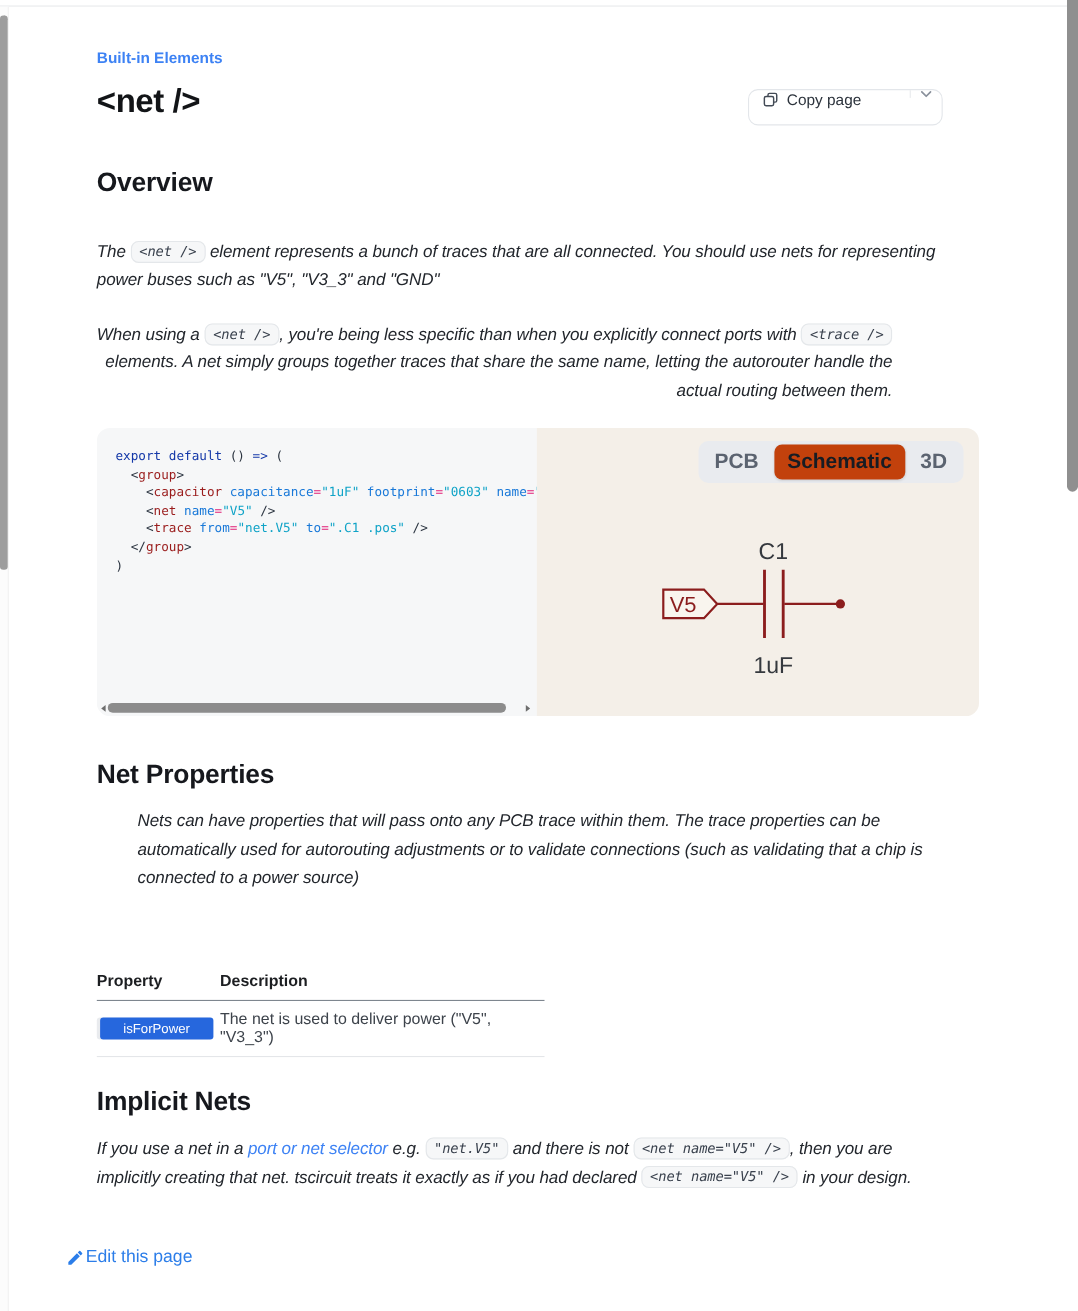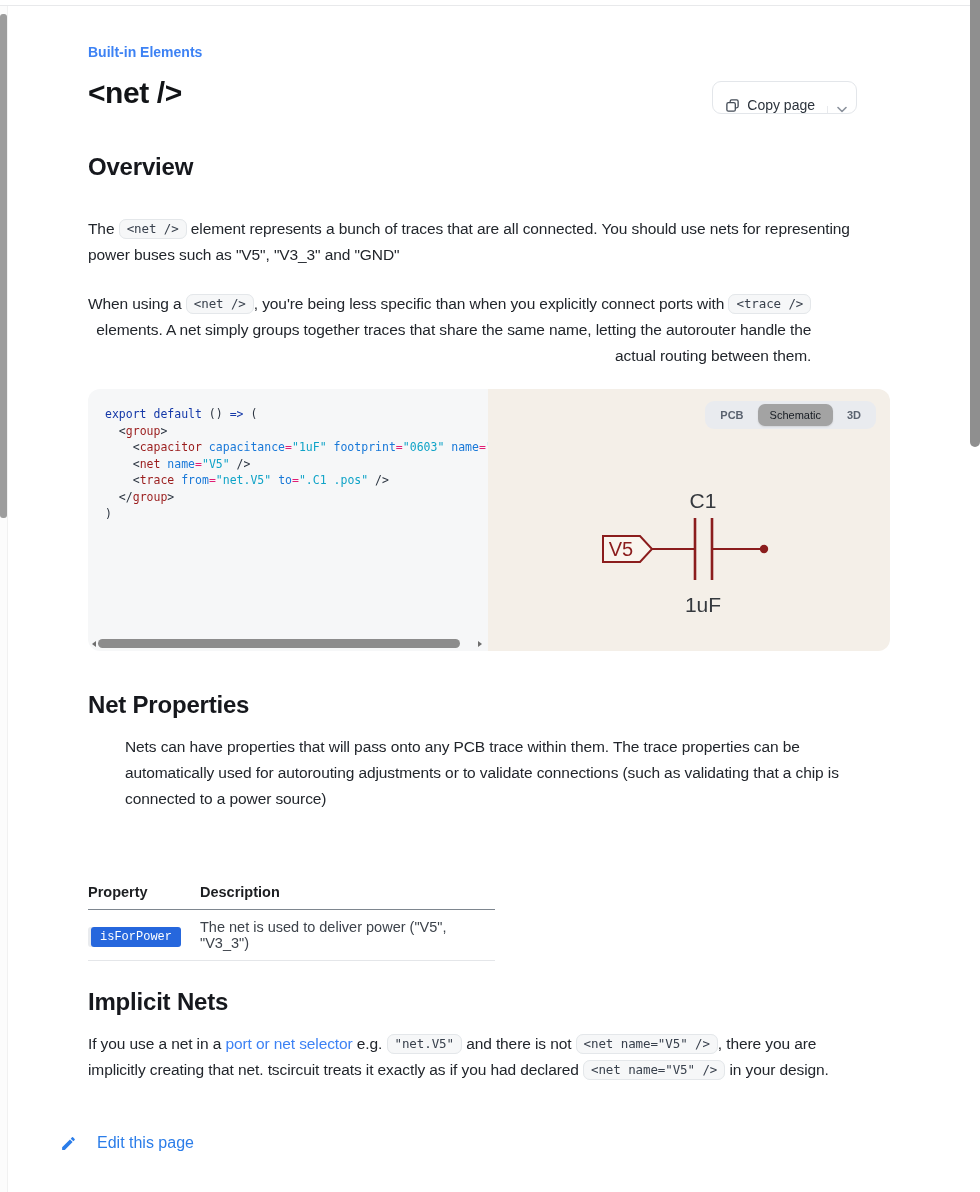--- a/index.html
+++ b/index.html
@@ -14,31 +14,31 @@
   #right-scroll-thumb { position:absolute; right:0; top:-6px; width:10px; height:453px; background:#8f8f8f; border-radius:5px; }
 
   #content { position:absolute; left:88px; top:0; width:802px; height:1192px; }
 
   .abs { position:absolute; left:0; }
 
   #breadcrumb { top:44px; font-size:14px; font-weight:700; color:#3d82f4; }
   #page-title { top:76px; font-size:30px; font-weight:800; letter-spacing:-0.4px; color:#121417; }
 
   
-  #copy-btn { position:absolute; top:81px; right:33px; height:33px; display:flex; align-items:flex-end; background:#fff; border:1px solid #e3e6ea; border-radius:9px; cursor:pointer; }
+  #copy-btn { position:absolute; top:81px; right:33px; height:33px; display:flex; align-items:flex-start; background:#fff; border:1px solid #e3e6ea; border-radius:9px; cursor:pointer;gap:32px; }
   #copy-btn .main { display:flex; align-items:center; gap:7px; padding:0 12px 0 12px; }
   #copy-btn .label { font-size:14px; color:#2c333c; }
   #copy-btn .caret { display:flex; align-items:center; padding:0 9px; border-left:1px solid #e8eaed; }
 
   h2.sec { font-size:24px; font-weight:700; color:#16181d; letter-spacing:-0.2px; }
   #h-overview { top:153px; }
   #h-netprops { top:691px; }
   #h-implicit { top:988px; }
 
-  .para { font-size:15.5px; letter-spacing:-0.1px; color:#22262c; }
+  .para { font-size:15.5px; letter-spacing:-0.1px; color:#22262c;font-style:italic; }
   .para .ln { line-height:26px; height:26px; white-space:nowrap; }
   #p1 { top:216px; }
   #p2 { top:291px;text-align:right; }
   #p3 { top:734px;margin-left:37px; }
   #p4 { top:1031px; }
 
   code.ic { font-family:"DejaVu Sans Mono", monospace; font-size:12.5px; background:#f6f7f8; border:1px solid #e4e7ea; border-radius:7px; padding:1px 7px 2px; color:#39414d; vertical-align:1px; }
   a.plink { color:#3d82f4; text-decoration:none; cursor:pointer; }
 
   
@@ -53,36 +53,36 @@
   .tk-eq { color:#e11d74; }
   .tk-st { color:#0fa3c7; }
 
   #hscroll { position:absolute; left:0; bottom:1px; width:400px; height:13px; }
   #hscroll .arrow-l { position:absolute; left:4px; top:4px; width:0; height:0; border-top:3px solid transparent; border-bottom:3px solid transparent; border-right:4px solid #6e6e6e; }
   #hscroll .arrow-r { position:absolute; right:6px; top:4px; width:0; height:0; border-top:3px solid transparent; border-bottom:3px solid transparent; border-left:4px solid #6e6e6e; }
   #hscroll .thumb { position:absolute; left:10px; top:2px; width:362px; height:9px; background:#8c8c8c; border-radius:5px; }
 
   #schem-pane { position:relative; width:402px; height:262px; background:#f4efe8; }
   #view-tabs { position:absolute; top:12px; right:14px; display:flex; align-items:center; gap:2px; background:#e9ebef; border-radius:9px; padding:3px; }
-  .tab { font-size:11px; font-weight:600; color:#5b6370; padding:5px 12px; border-radius:7px; cursor:pointer; }
-  .tab.active { background:#a3a3a3; color:#171c23; font-weight:400; box-shadow:0 1px 2px rgba(0,0,0,.10); }
+  .tab { font-size:19px; font-weight:600; color:#5b6370; padding:5px 12px; border-radius:7px; cursor:pointer; }
+  .tab.active { background:#c2410c; color:#171c23; font-weight:700; box-shadow:0 1px 2px rgba(0,0,0,.10); }
   #schem-svg { position:absolute; left:0; top:0; }
   .schem-label { font-family:"Liberation Sans", sans-serif; }
 
   
   #prop-table { top:836px; width:407px; }
   .thead { display:grid; grid-template-columns:112px 1fr; padding-bottom:9px; border-bottom:1px solid #7e868f;margin-top:48px; }
   .thead div { font-size:14.5px; font-weight:700; color:#1c1e21; }
   .trow { display:grid; grid-template-columns:112px 1fr; align-items:center; padding:9px 0; border-bottom:1px solid #e4e6e9; min-height:38px; }
-  .chip { font-family:Liberation Mono, monospace; font-size:12px; background:#eef0f3; border-radius:6px; padding:3px 9px; color:#2b3036; }
+  .chip { font-family:Liberation Sans, sans-serif; font-size:12px; background:#eef0f3; border-radius:6px; padding:3px 21px; color:#2b3036; }
   .chip.sel { background:#2667dd; color:#fff; border-radius:3px; box-shadow:-3px 0 0 #e9ebee; margin-left:3px; }
   .tdesc { font-size:14.5px; color:#3d434b; }
 
   
-  #edit-link { position:absolute; left:-28px; top:1134px; display:flex; align-items:center; gap:20px; cursor:pointer; }
+  #edit-link { position:absolute; left:-28px; top:1134px; display:flex; align-items:center; gap:1px; cursor:pointer; }
   #edit-link span { font-size:16px; color:#2b7de9; }
 </style>
 </head>
 <body>
 
 <div id="stage">
   <div id="top-hairline"></div>
   <div id="left-scroll-track">
     <div id="left-scroll-arrow"></div>
   </div>
@@ -164,21 +164,21 @@
       <div id="table-body">
           <div class="trow">
             <div><span class="chip sel">isForPower</span></div>
             <div class="tdesc">The net is used to deliver power ("V5", "V3_3")</div>
           </div>
         </div>
     </div>
 
     <h2 id="h-implicit" class="sec abs">Implicit Nets</h2>
     <div id="p4" class="para abs">
-        <div class="ln"><span>If you use a net in a </span><a class="plink">port or net selector</a><span> e.g. </span><code class="ic">"net.V5"</code><span> and there is not </span><code class="ic">&lt;net name="V5" /&gt;</code><span>, there you are</span></div>
+        <div class="ln"><span>If you use a net in a </span><a class="plink">port or net selector</a><span> e.g. </span><code class="ic">"net.V5"</code><span> and there is not </span><code class="ic">&lt;net name="V5" /&gt;</code><span>, then you are</span></div>
         <div class="ln"><span>implicitly creating that net. tscircuit treats it exactly as if you had declared </span><code class="ic">&lt;net name="V5" /&gt;</code><span> in your design.</span></div>
       </div>
 
     <div id="edit-link">
       <svg width="17" height="17" viewBox="0 0 24 24" fill="#2b7de9">
         <path d="M3 17.25V21h3.75L17.8 9.94l-3.75-3.75L3 17.25zM20.7 7.04c.39-.39.39-1.02 0-1.41l-2.34-2.34a.996.996 0 0 0-1.41 0l-1.83 1.83 3.75 3.75 1.83-1.83z"></path>
       </svg>
       <span>Edit this page</span>
     </div>
 

